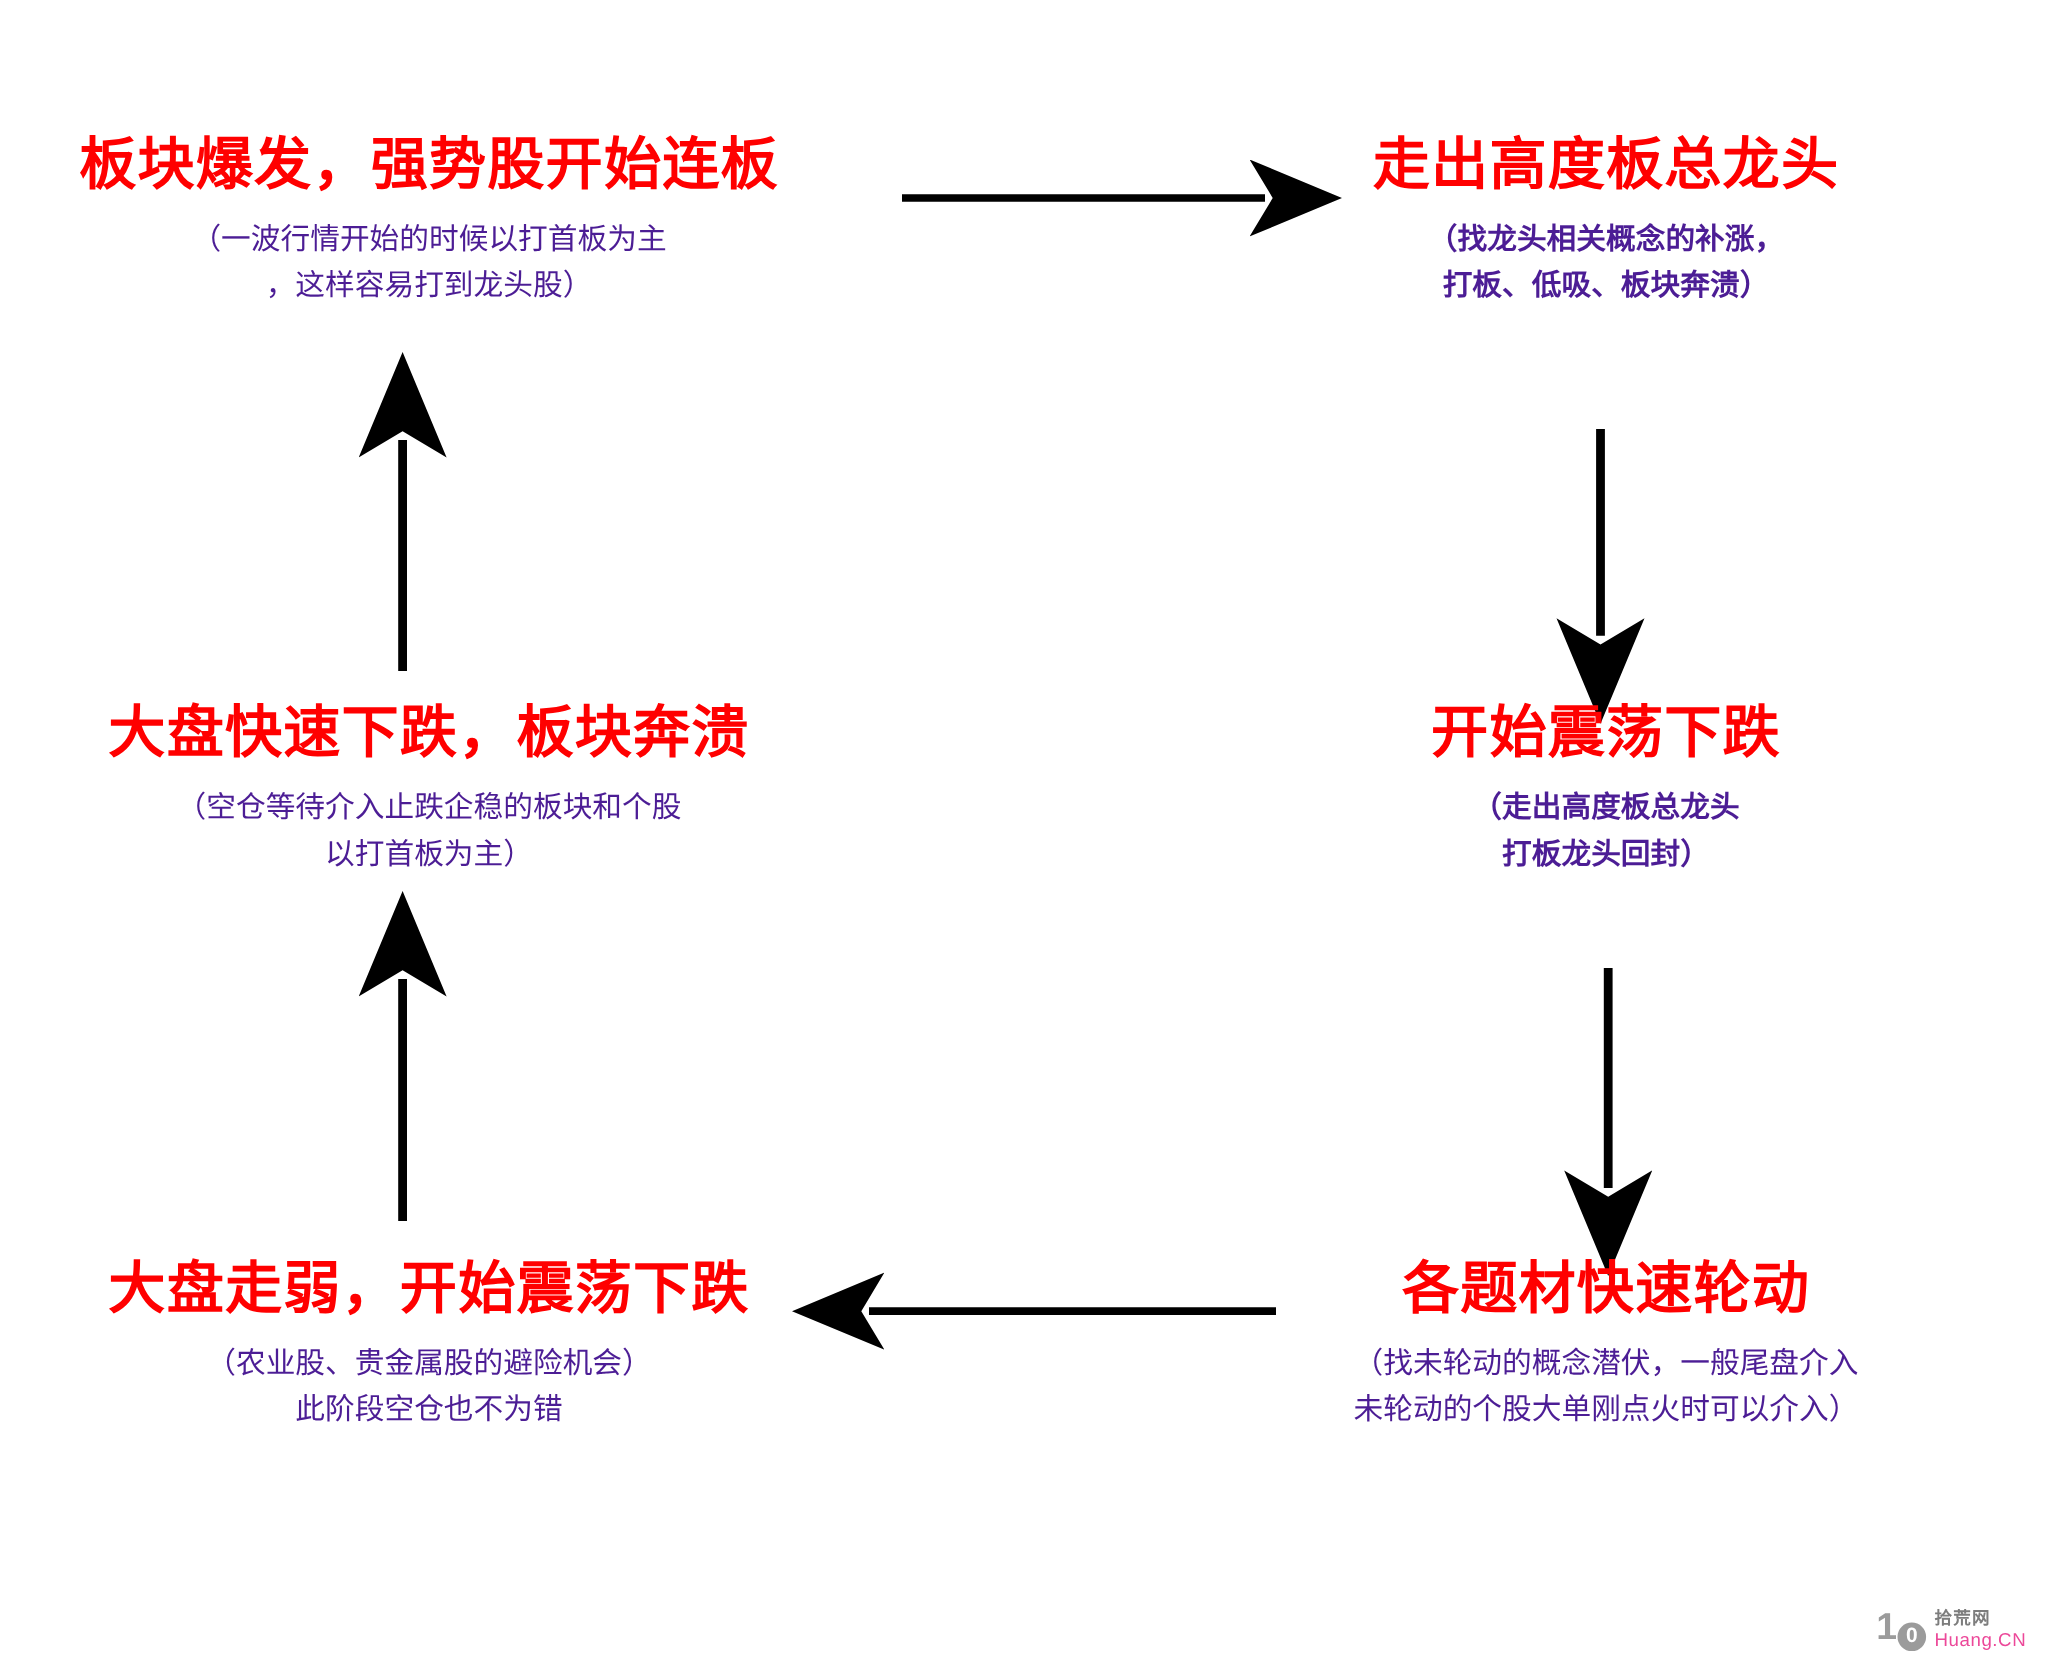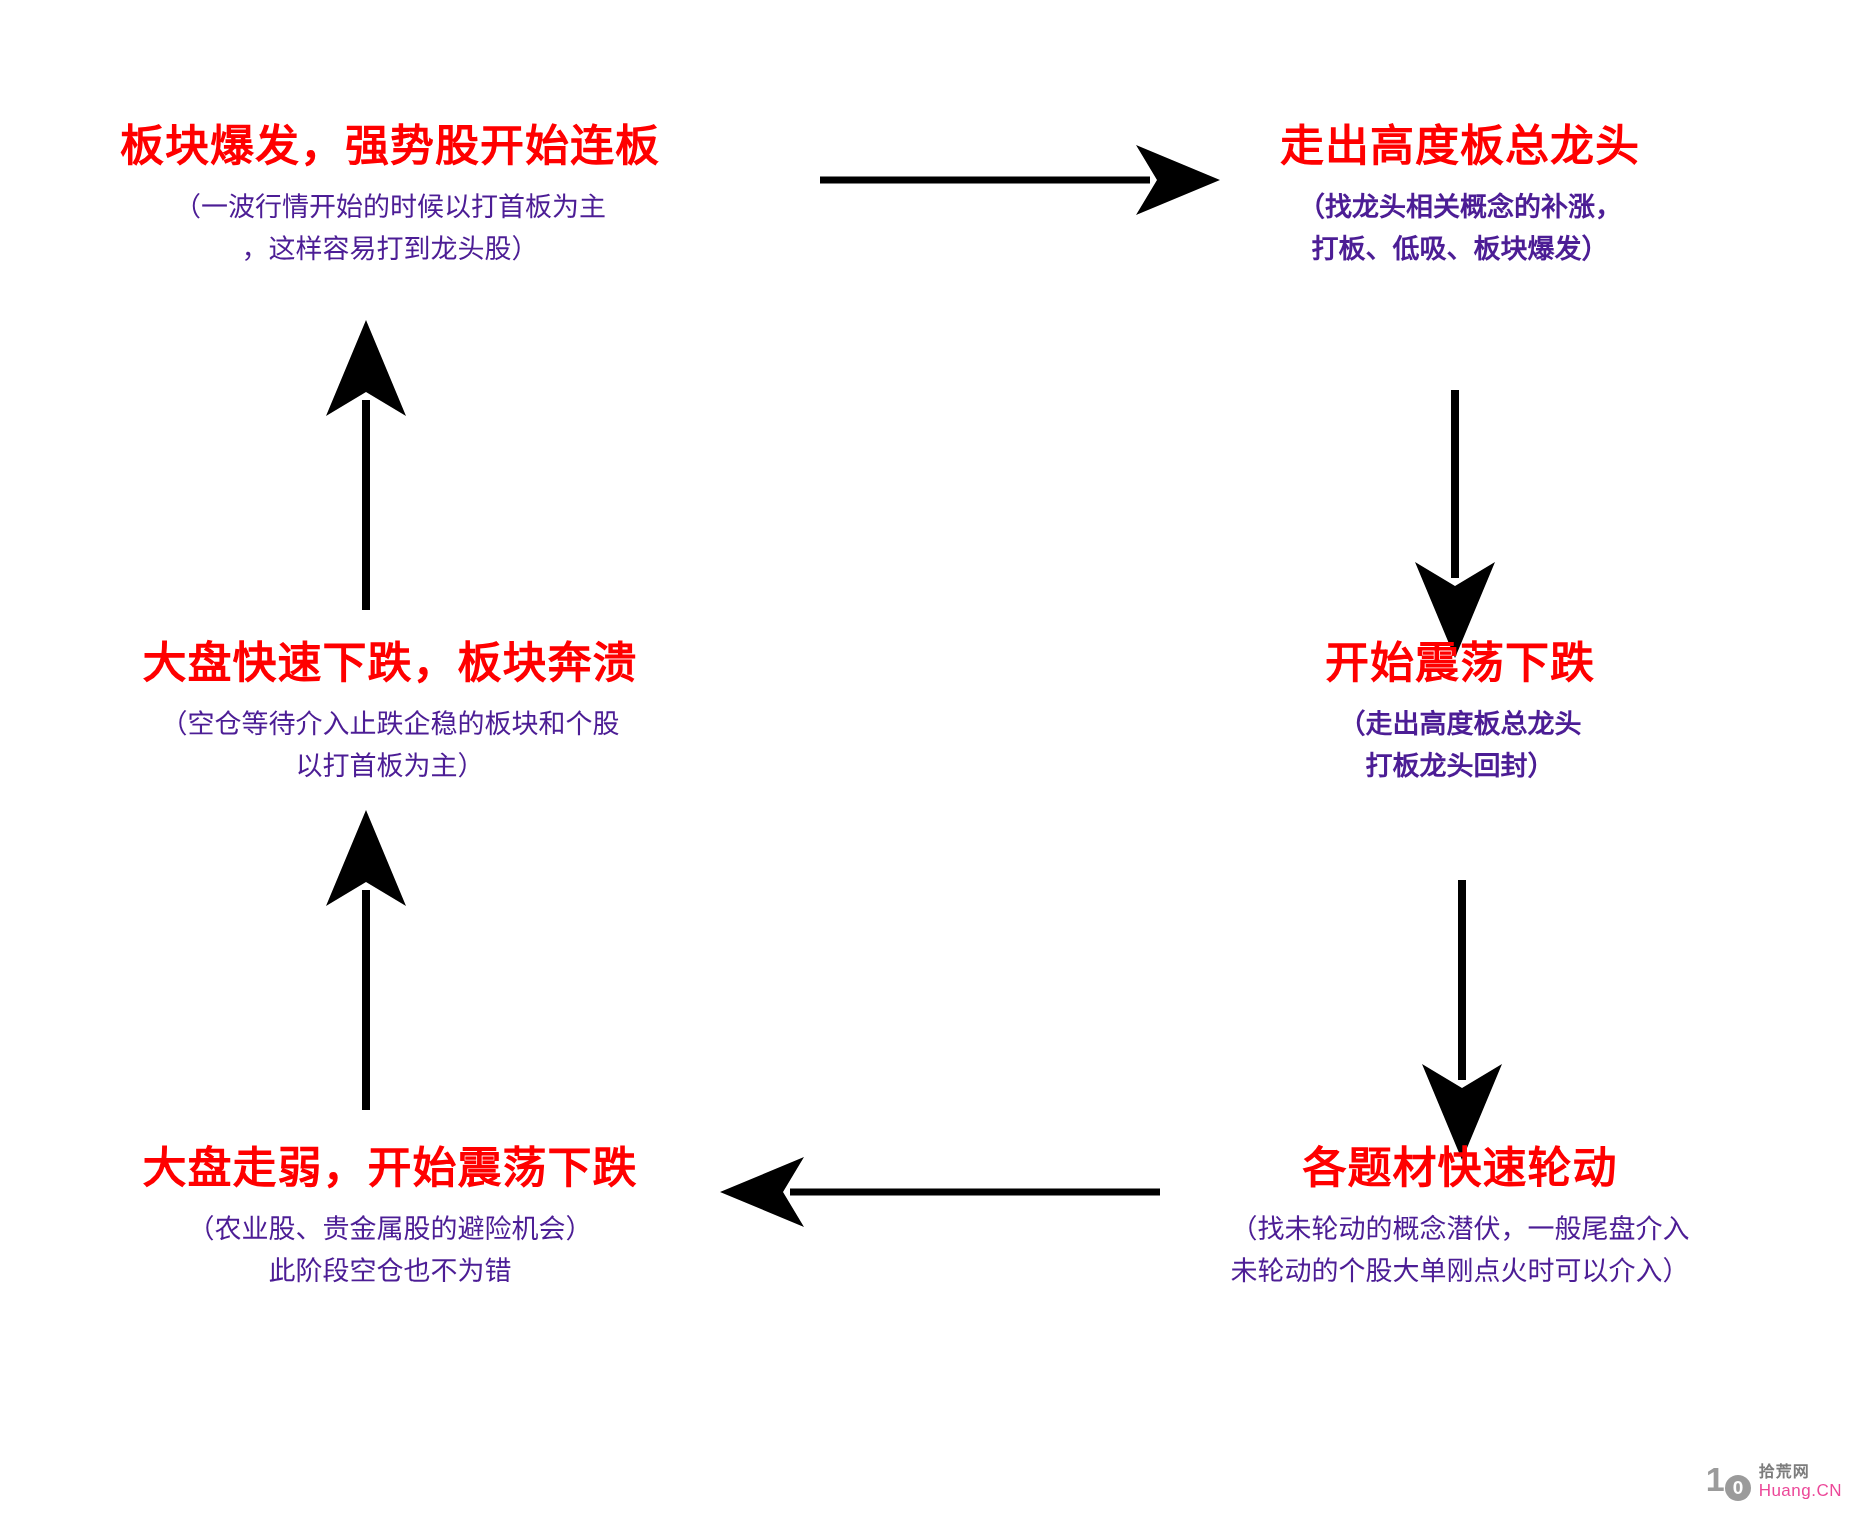--- a/index.html
+++ b/index.html
@@ -22,21 +22,21 @@
     height: 1515px;
   }
 
   .node {
     position: absolute;
     text-align: center;
   }
   .node-title {
     color: #ff0000;
     font-weight: bold;
-    font-size: 44px;
+    font-size: 52px;
     line-height: 1.25;
     white-space: nowrap;
     letter-spacing: 1px;
   }
   .node-sub {
     color: #4c1d95;
     font-size: 27px;
     line-height: 1.55;
     margin-top: 14px;
     white-space: pre-line;
@@ -146,21 +146,21 @@
 
   <div class="node" id="node-1">
     <div class="node-title">板块爆发，强势股开始连板</div>
     <div class="node-sub">（一波行情开始的时候以打首板为主
 ，这样容易打到龙头股）</div>
   </div>
 
   <div class="node" id="node-2">
     <div class="node-title">走出高度板总龙头</div>
     <div class="node-sub bold">（找龙头相关概念的补涨，
-打板、低吸、板块爆发）</div>
+打板、低吸、板块奔溃）</div>
   </div>
 
   <div class="node" id="node-3">
     <div class="node-title">开始震荡下跌</div>
     <div class="node-sub bold">（走出高度板总龙头
 打板龙头回封）</div>
   </div>
 
   <div class="node" id="node-4">
     <div class="node-title">各题材快速轮动</div>

